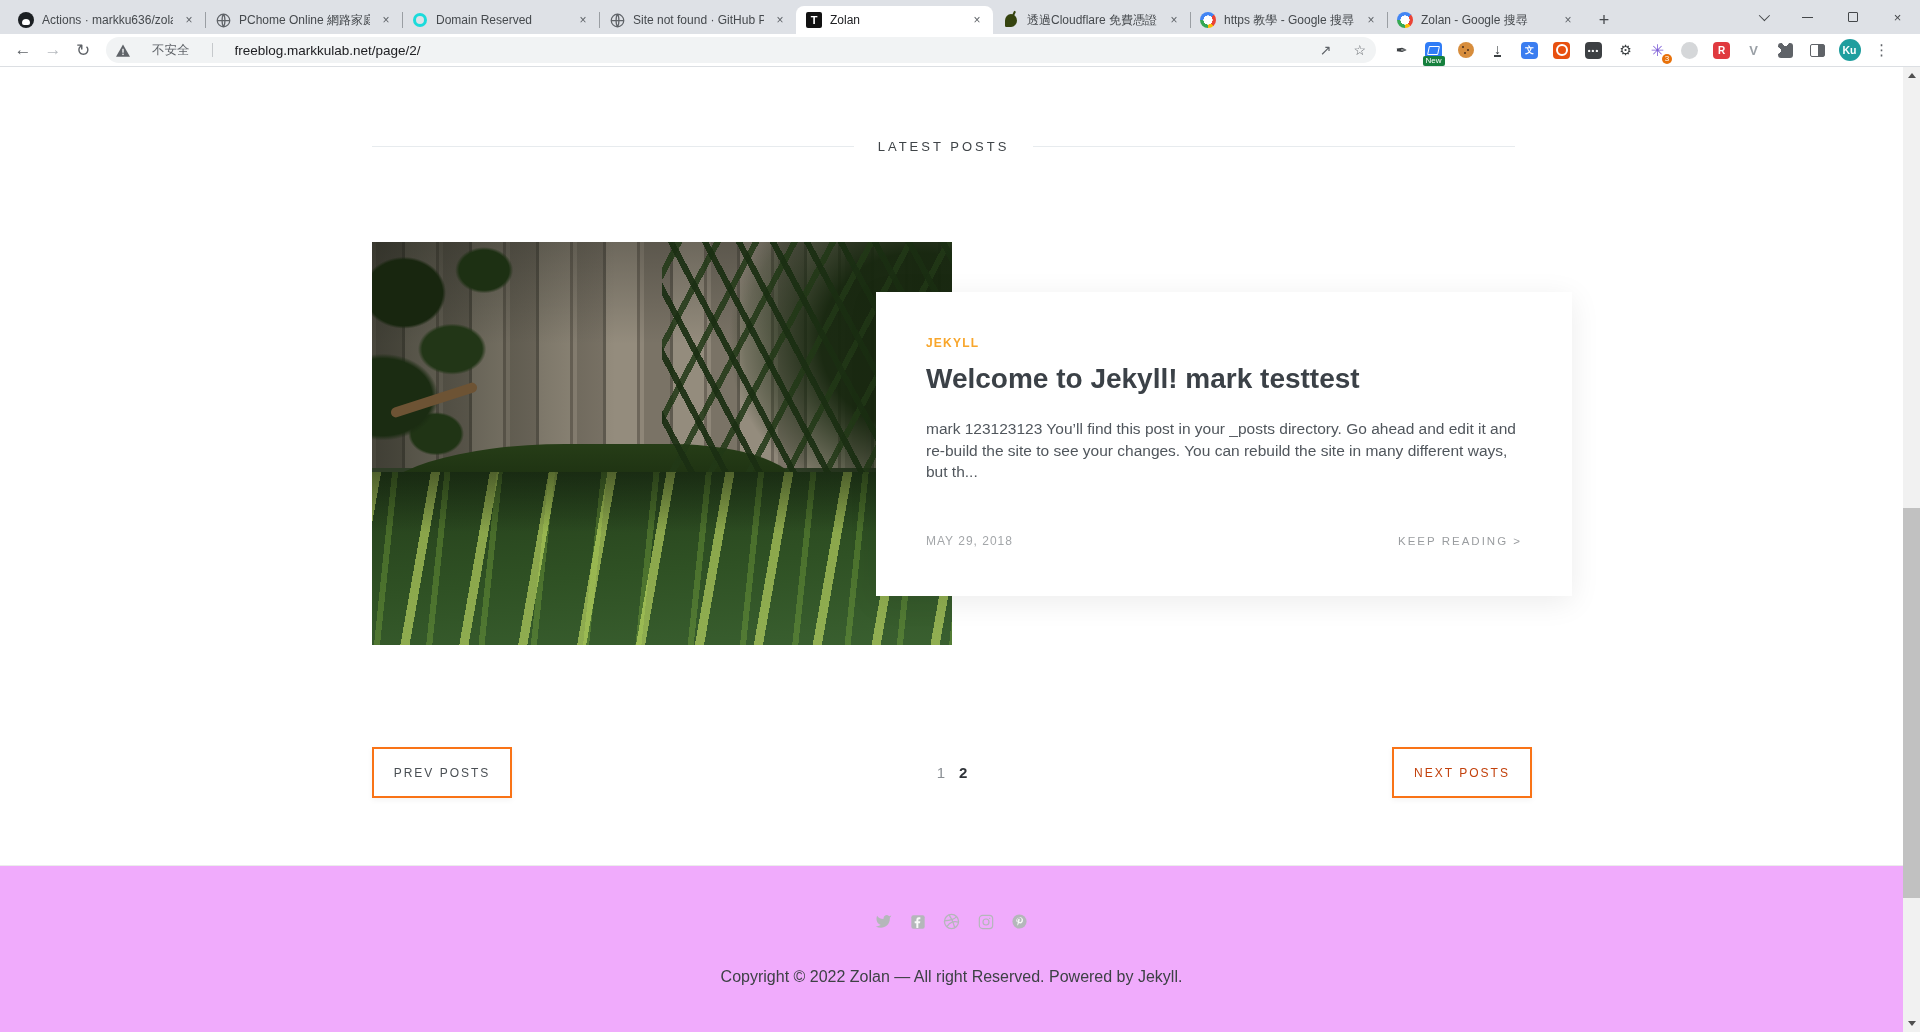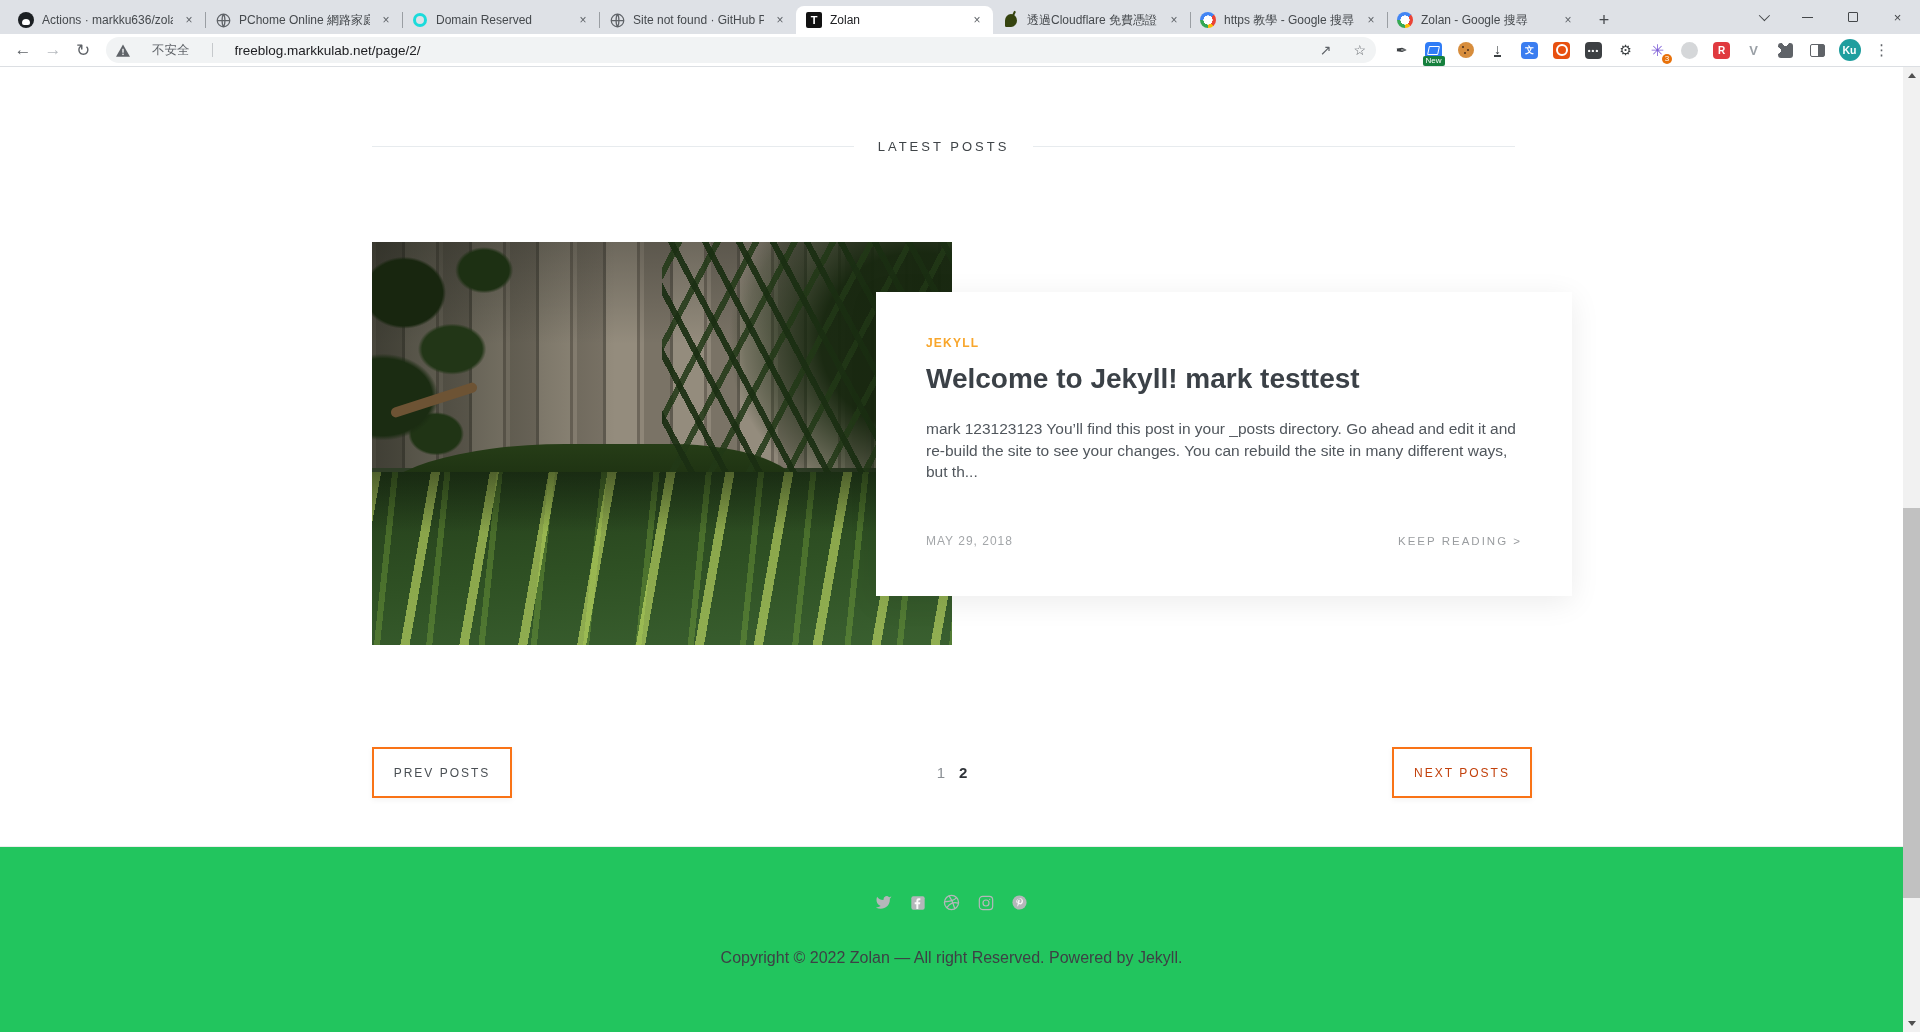--- a/index.html
+++ b/index.html
@@ -107,21 +107,21 @@
   .post-date { font-size:12px; letter-spacing:1px; color:#a3a6a9; }
   .keep-reading { font-size:11.5px; letter-spacing:2px; color:#9a9da0; cursor:pointer; }
 
   .pg-btn { position:absolute; top:680px; width:140px; height:51px; background:#fff; border:2px solid #f97316; box-shadow:0 2px 6px rgba(0,0,0,.05); display:flex; align-items:center; justify-content:center; font-size:12px; letter-spacing:2px; color:#4a4f54; cursor:pointer; }
   .pg-btn.prev { left:372px; }
   .pg-btn.next { left:1392px; color:#c2410c; }
   .pg-nums { position:absolute; top:680px; left:912px; width:80px; height:51px; display:flex; align-items:center; justify-content:center; gap:14px; font-size:15px; }
   .pg-num { color:#8a8f94; cursor:pointer; }
   .pg-num.current { color:#2f3338; font-weight:bold; cursor:default; }
 
-  .footer { position:absolute; left:0; bottom:0; width:1903px; height:186px; background:#22c55e; border-top:1px solid #ececec; }
+  .footer { position:absolute; left:0; bottom:0; width:1903px; height:167px; background:#f0abfc; border-top:1px solid #ececec; }
   .social-row { position:absolute; left:0; top:47px; width:100%; display:flex; justify-content:center; gap:17px; }
   .social { width:17px; height:17px; display:flex; align-items:center; justify-content:center; cursor:pointer; }
   .copyright { position:absolute; left:0; top:102px; width:100%; text-align:center; font-size:16px; color:#3d4145; }
 
   
   .scrollbar { position:absolute; right:0; top:0; width:17px; height:965px; background:#f1f1f1; }
   .scroll-arrow { position:absolute; left:0; width:17px; height:17px; display:flex; align-items:center; justify-content:center; cursor:pointer; }
   .scroll-arrow.up { top:0; } .scroll-arrow.down { bottom:0; }
   .tri-up { width:0; height:0; border-left:4px solid transparent; border-right:4px solid transparent; border-bottom:5px solid #505050; }
   .tri-down { width:0; height:0; border-left:4px solid transparent; border-right:4px solid transparent; border-top:5px solid #505050; }

